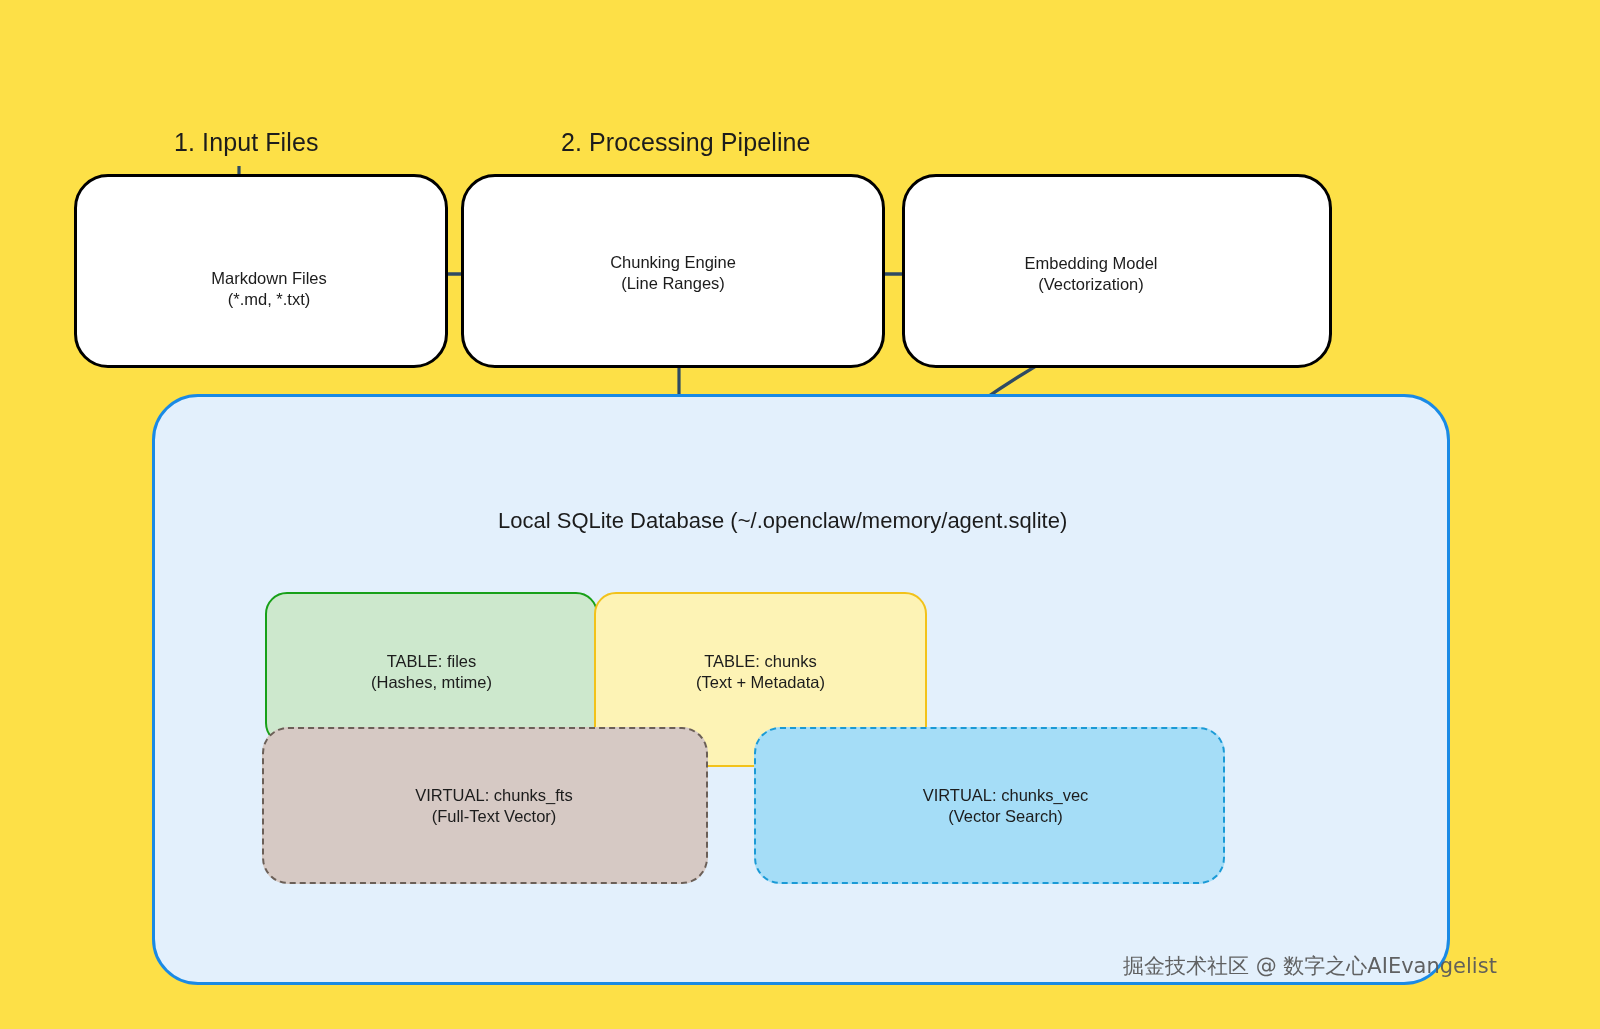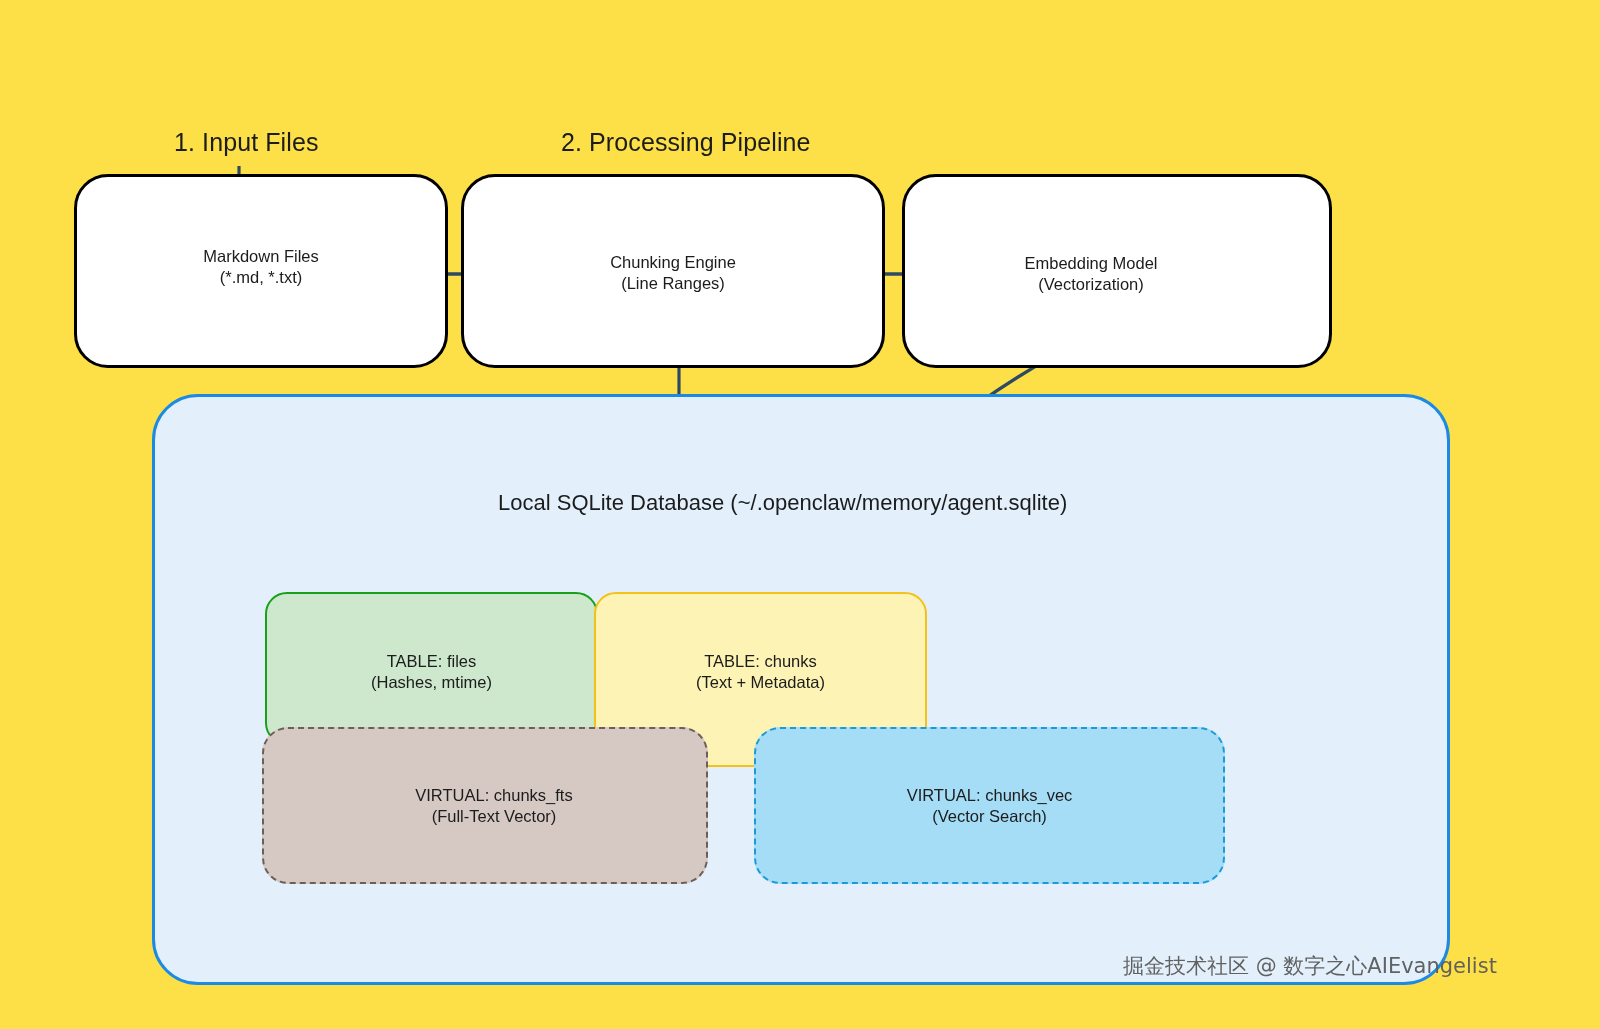--- a/index.html
+++ b/index.html
@@ -90,39 +90,39 @@
 
     <g>
       <path d="M1114,325 C1010,372 872,470 792,576" stroke="#2e4a63" stroke-width="3.2" fill="none" marker-end="url(#ah)"></path>
     </g>
   </svg>
 
   <div class="stage-title" style="left:174px; top:128px;">1. Input Files</div>
   <div class="stage-title" style="left:561px; top:128px;">2. Processing Pipeline</div>
 
   <div class="box" style="left:74px; top:174px; width:374px; height:194px; border:3px solid #000000; border-radius:34px; background:#ffffff;"></div>
-  <div class="node-label" style="left:74px; top:246px; width:374px;">
+  <div class="node-label" style="left:74px; top:268px; width:374px;padding-left:8px;">
     <span>Markdown Files</span>
     <span class="l2">(*.md, *.txt)</span>
   </div>
 
   <div class="box" style="left:461px; top:174px; width:424px; height:194px; border:3px solid #000000; border-radius:34px; background:#ffffff;"></div>
   <div class="node-label" style="left:461px; top:252px; width:424px;">
     <span>Chunking Engine</span>
     <span class="l2">(Line Ranges)</span>
   </div>
 
   <div class="box" style="left:902px; top:174px; width:430px; height:194px; border:3px solid #000000; border-radius:34px; background:#ffffff;"></div>
   <div class="node-label" style="left:902px; top:253px; width:378px;">
     <span>Embedding Model</span>
     <span class="l2">(Vectorization)</span>
   </div>
 
   <div class="box" style="left:152px; top:394px; width:1298px; height:591px; border:3.5px solid #1a8ae5; border-radius:46px; background:#e3f0fc;"></div>
-  <div class="container-label" style="left:498px; top:490px;text-align:center;">Local SQLite Database (~/.openclaw/memory/agent.sqlite)</div>
+  <div class="container-label" style="left:498px; top:508px;text-align:center;">Local SQLite Database (~/.openclaw/memory/agent.sqlite)</div>
 
   <div class="box" style="left:265px; top:592px; width:333px; height:153px; border:2.2px solid #18a018; border-radius:22px; background:#cde8cd;"></div>
 
   <div class="box" style="left:594px; top:592px; width:333px; height:175px; border:2.6px solid #f2c21a; border-radius:22px; background:#fdf3b5;"></div>
 
   <div class="node-label" style="left:265px; top:651px; width:333px;">
     <span>TABLE: files</span>
     <span class="l2">(Hashes, mtime)</span>
   </div>
 
@@ -133,20 +133,20 @@
 
   <div class="box" style="left:262px; top:727px; width:446px; height:157px; border:2.4px dashed #6b5f57; border-radius:26px; background:#d6c9c4;"></div>
 
   <div class="box" style="left:754px; top:727px; width:471px; height:157px; border:2.4px dashed #1a9ad6; border-radius:26px; background:#a5ddf7;"></div>
 
   <div class="node-label" style="left:262px; top:785px; width:464px;">
     <span>VIRTUAL: chunks_fts</span>
     <span class="l2">(Full-Text Vector)</span>
   </div>
 
-  <div class="node-label" style="left:754px; top:785px; width:471px;">
+  <div class="node-label" style="left:770px; top:785px; width:471px;">
     <span>VIRTUAL: chunks_vec</span>
     <span class="l2">(Vector Search)</span>
   </div>
 
   <div class="watermark" style="left:1123px; top:952px;">掘金技术社区 @ 数字之心AIEvangelist</div>
 
 </div>
 
 </body></html>

